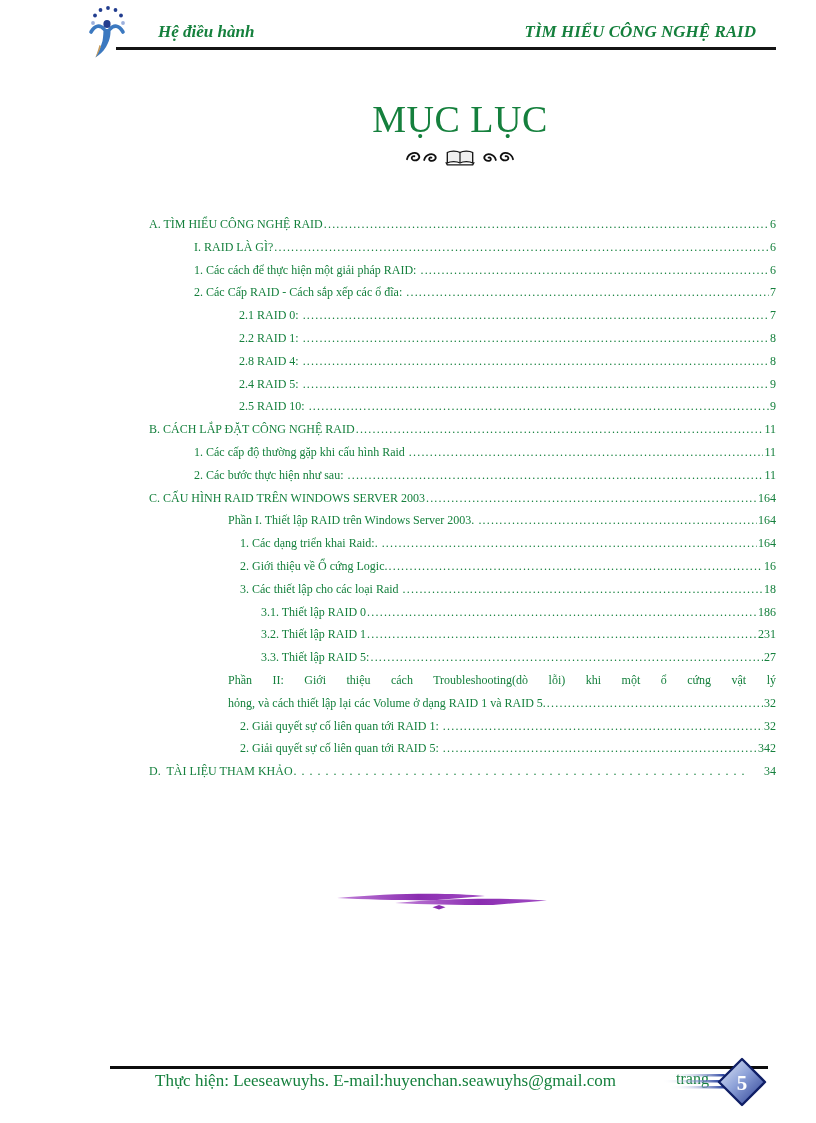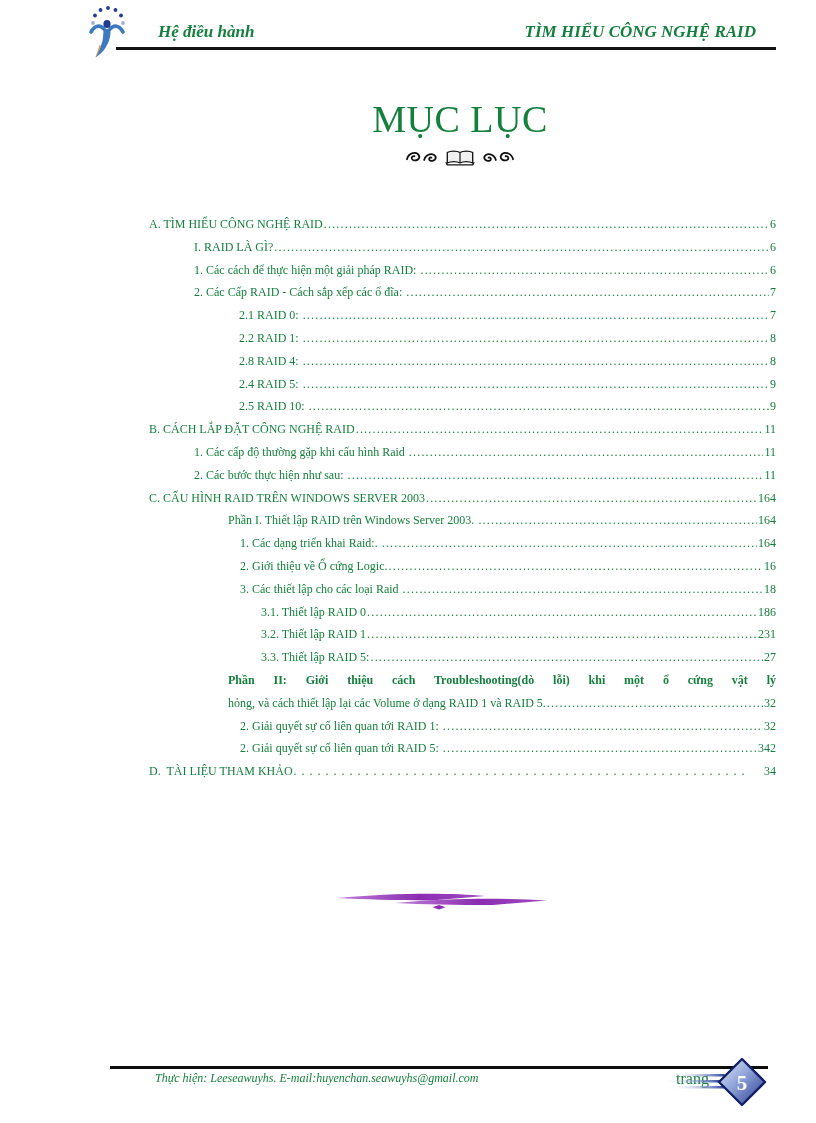--- a/index.html
+++ b/index.html
@@ -23,29 +23,29 @@
   .row .t{white-space:pre;}
   .l0{padding-left:35px;}
   .l1{padding-left:80px;}
   .l2{padding-left:125px;align-items:center;}
   .lp{padding-left:114px;align-items:center;}
   .lp1{padding-left:126px;}
   .l3{padding-left:147px;}
   .dots{flex:1;overflow:hidden;white-space:nowrap;letter-spacing:1.2px;margin:0 1px;}
   .dots::after{content:"............................................................................................................................................................................";}
   .pg{white-space:pre;}
-  .wrap-first .t{flex:1;text-align:justify;text-align-last:justify;white-space:normal;font-weight:bold;}
+  .wrap-first .t{flex:1;text-align:justify;text-align-last:justify;white-space:normal;}
   .leader-sparse .dots{letter-spacing:5px;margin-right:16px;}
 
   
   .divider{position:absolute;left:335px;top:888px;}
 
   
   .f-rule{position:absolute;left:110px;top:1066px;width:658px;height:2.6px;background:#0d0d0d;}
-  .f-credit{position:absolute;left:155px;top:1071px;font-size:12px;font-style:italic;}
+  .f-credit{position:absolute;left:155px;top:1071px;font-size:17px;}
   .f-page-label{position:absolute;left:676px;top:1070px;font-size:16px;}
   .f-diamond{position:absolute;left:645px;top:1057px;z-index:2;}
 </style>
 </head>
 <body>
 
 <div class="page">
 
   <div class="logo">
     <svg width="52" height="56" viewBox="0 0 52 56" xmlns="http://www.w3.org/2000/svg">

